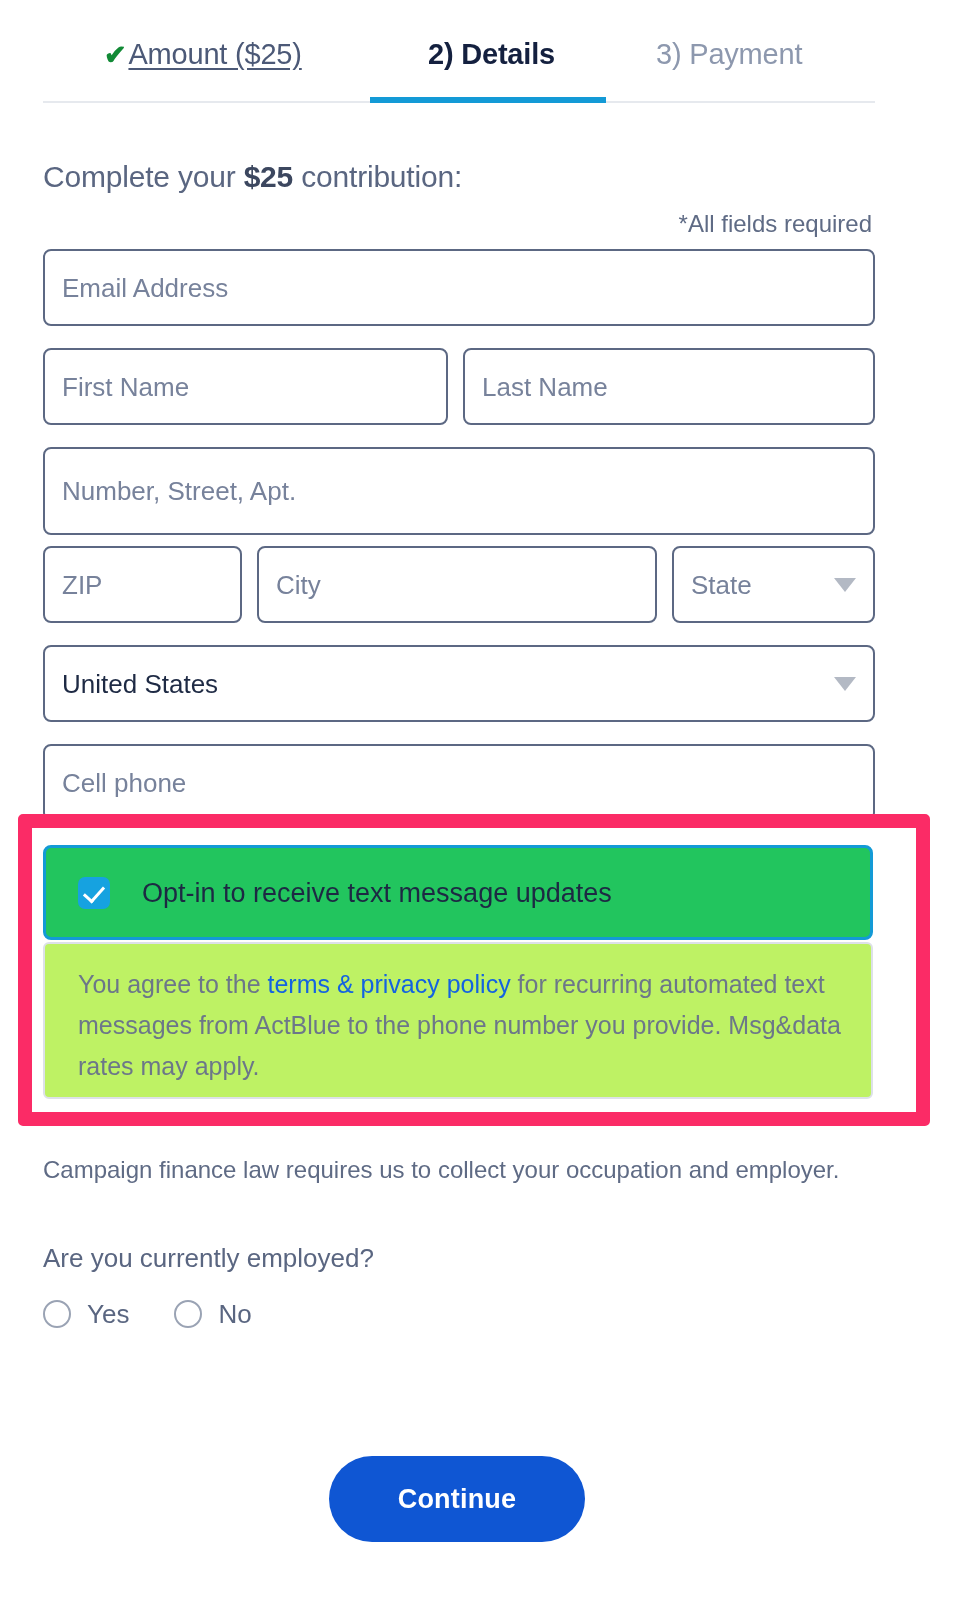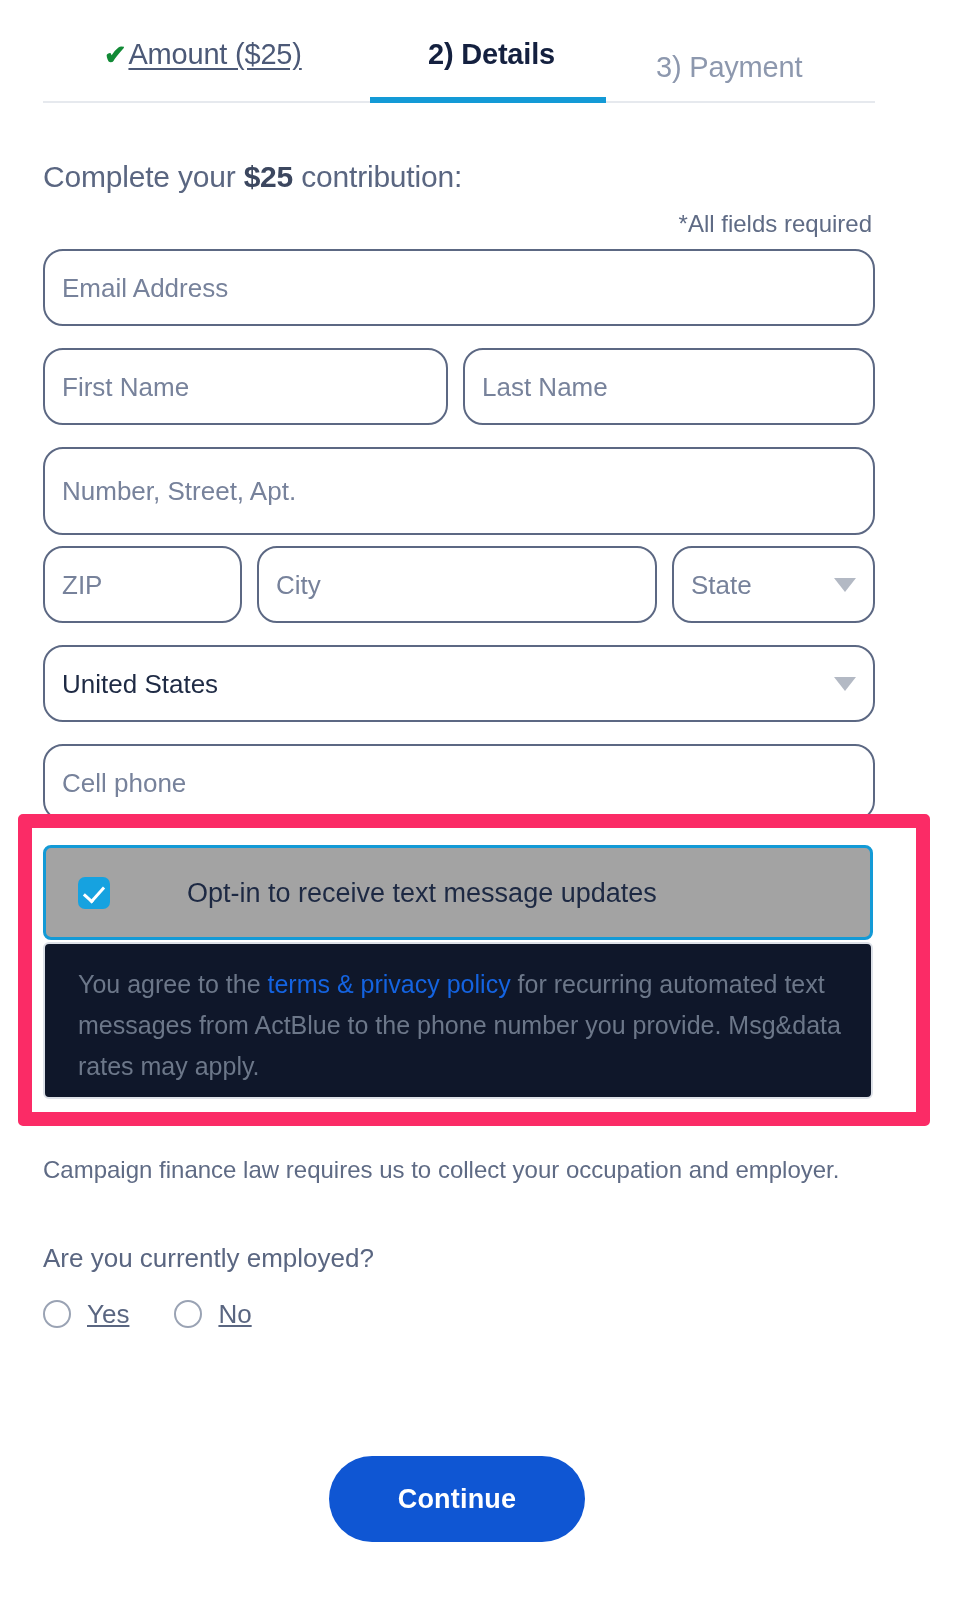--- a/index.html
+++ b/index.html
@@ -49,21 +49,20 @@
     color: #4c5977;
   }
   .step-details {
     left: 385px;
     color: #14203f;
     font-weight: bold;
   }
   .step-payment {
     left: 613px;
     color: #8d98ae;
-    margin-top: 13px;
   }
   .step-underline {
     position: absolute;
     left: 370px; top: 97px;
     width: 236px; height: 6px;
     background: #139ad6;
   }
 
   
   .headline {
@@ -81,21 +80,21 @@
     right: 93px; top: 210px;
     font-size: 24px;
     color: #5f6b85;
     line-height: 28px;
   }
 
   
   .field {
     position: absolute;
     border: 2px solid #5c6883;
-    border-radius: 20px;
+    border-radius: 8px;
     background: #ffffff;
     display: flex;
     align-items: center;
     padding: 0 17px;
     font-size: 26px;
     line-height: 30px;
   }
   .ph { color: #77829b; }
   .val { color: #1e2a44; }
 
@@ -127,25 +126,24 @@
     background: transparent;
   }
 
   
   .optin-box {
     position: absolute;
     left: 43px; top: 845px;
     width: 830px; height: 95px;
     border: 3px solid #139ad6;
     border-radius: 8px;
-    background: #a3a3a3;
+    background: #22c55e;
     display: flex;
     align-items: center;
     padding-left: 32px;
-    gap: 45px;
   }
   .cbox {
     width: 32px; height: 32px;
     border-radius: 7px;
     background: #16a2e0;
     position: relative;
     flex: 0 0 auto;
   }
   .cbox::after {
     content: "";
@@ -162,21 +160,21 @@
     color: #1d2943;
     line-height: 32px;
   }
 
   .terms-panel {
     position: absolute;
     left: 43px; top: 942px;
     width: 830px; height: 157px;
     border: 2px solid #dde1e8;
     border-radius: 6px;
-    background: #0f172a;
+    background: #bef264;
     padding: 20px 30px 0 33px;
   }
   .terms-text {
     font-size: 25px;
     line-height: 41px;
     color: #6c7789;
   }
   .terms-text a {
     color: #1463e0;
     text-decoration: none;
@@ -214,21 +212,20 @@
     border: 2px solid #9aa3b4;
     border-radius: 50%;
     background: #fff;
     flex: 0 0 auto;
   }
   .radio-lbl {
     margin-left: 16px;
     font-size: 26px;
     color: #5a6681;
     line-height: 30px;
-    text-decoration: underline;
   }
 
   
   .continue-btn {
     position: absolute;
     left: 329px; top: 1422px;
     width: 256px; height: 86px;
     border-radius: 43px;
     background: #0f56d3;
     border: none;

